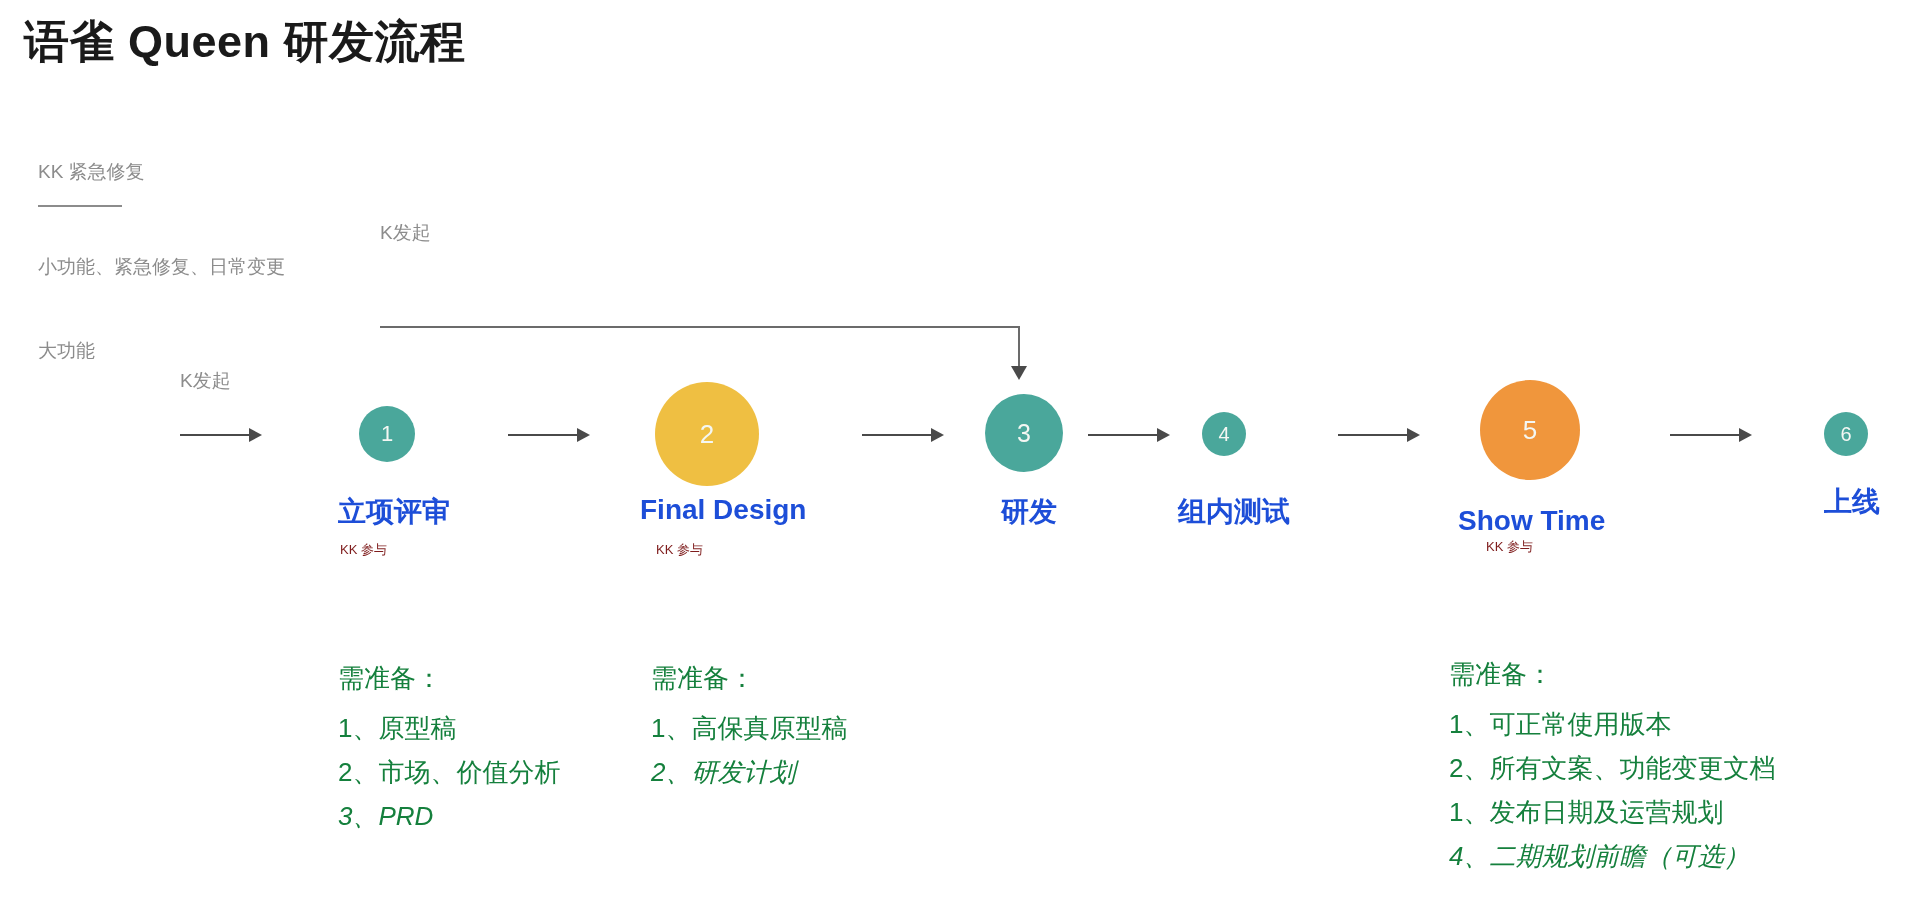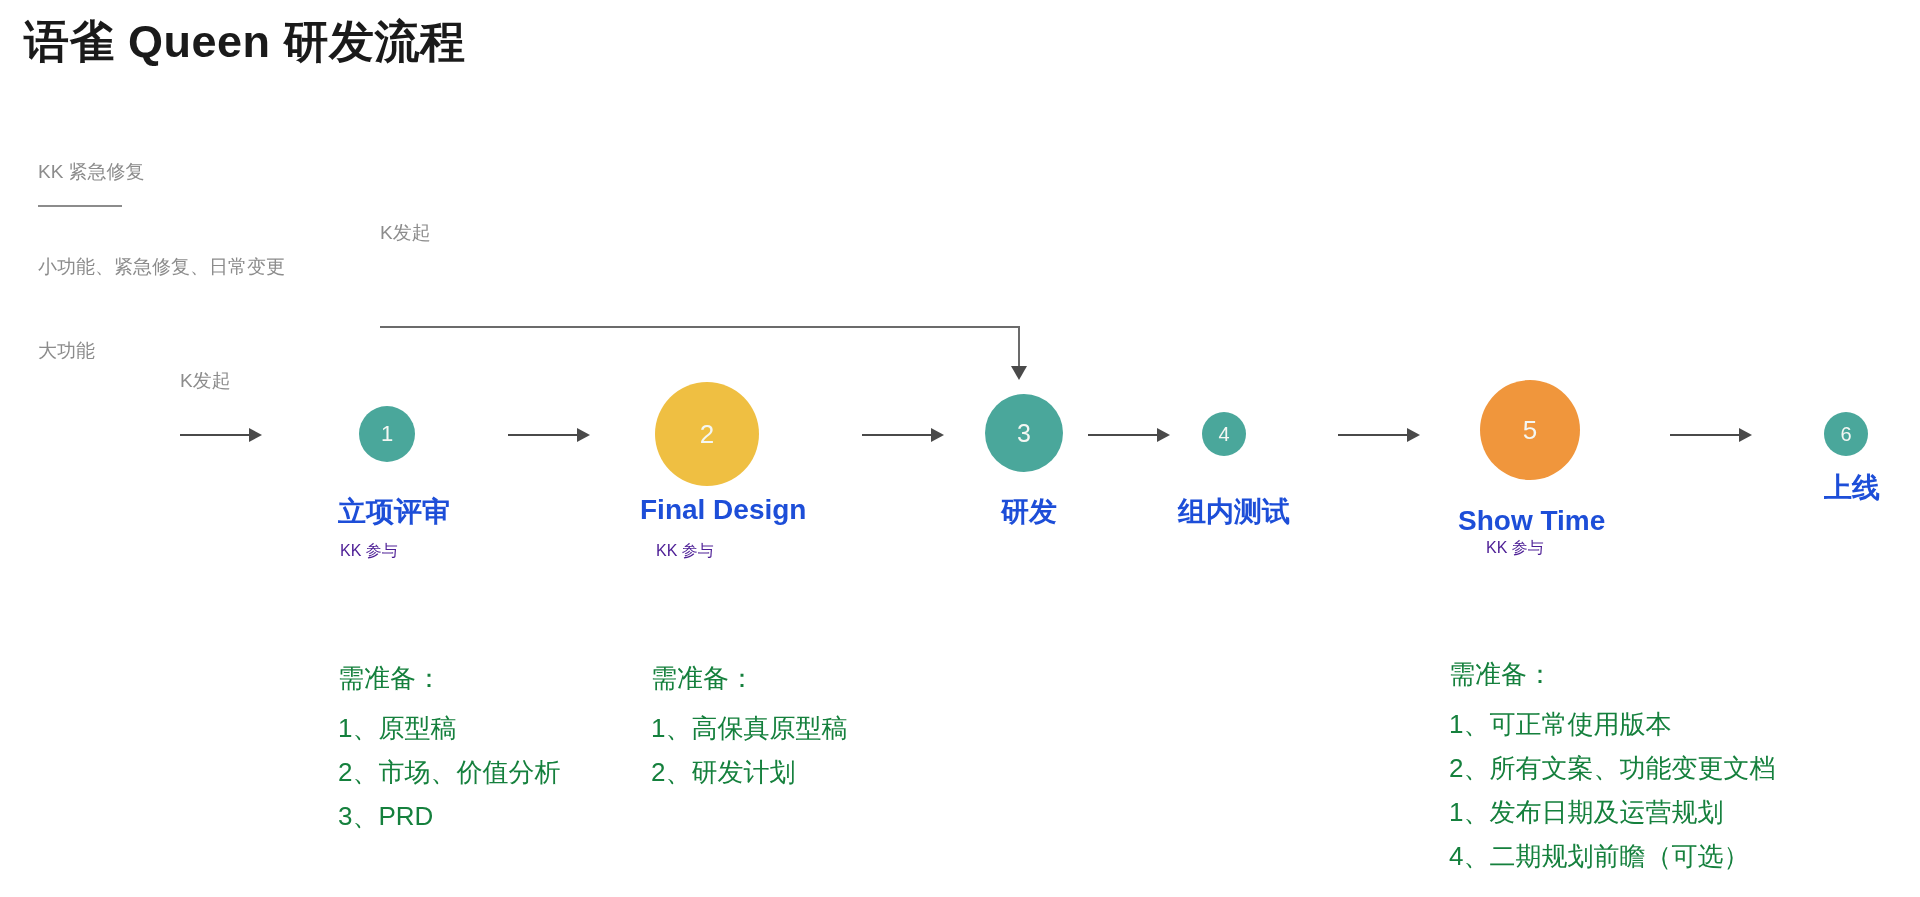--- a/index.html
+++ b/index.html
@@ -110,42 +110,43 @@
   .stage-title {
     position: absolute;
     font-size: 28px;
     font-weight: bold;
     color: #1d4ed8;
     white-space: nowrap;
     line-height: 1;
   }
   .stage-sub {
     position: absolute;
-    font-size: 16px;
-    color: #4c1d95;
+    font-size: 13px;
+    color: #7f1d1d;
     white-space: nowrap;
     line-height: 1;
   }
 
   
   .prep-block {
     position: absolute;
     font-size: 26px;
     color: #15803d;
     line-height: 1;
     white-space: nowrap;
   }
   .prep-head {
     margin-bottom: 24px;
   }
   .prep-item {
     margin-bottom: 18px;
   }
   .prep-item:last-child {
     margin-bottom: 0;
+    font-style: italic;
   }
 </style>
 </head>
 <body>
 
 <div class="page-title">语雀 Queen 研发流程</div>
 
 <div class="grey-label" style="left:38px; top:162px;">KK 紧急修复</div>
 
 <div class="divider-rule"></div>
@@ -199,21 +200,21 @@
 <div class="stage-title" style="left:640px; top:496px;">Final Design</div>
 <div class="stage-sub" style="left:656px; top:543px;">KK 参与</div>
 
 <div class="stage-title" style="left:1001px; top:500px;font-family:Liberation Mono, monospace;">研发</div>
 
 <div class="stage-title" style="left:1178px; top:498px;text-align:right;">组内测试</div>
 
 <div class="stage-title" style="left:1458px; top:507px;">Show Time</div>
 <div class="stage-sub" style="left:1486px; top:540px;">KK 参与</div>
 
-<div class="stage-title" style="left:1824px; top:474px;text-align:center;">上线</div>
+<div class="stage-title" style="left:1824px; top:488px;text-align:center;">上线</div>
 
 <div class="prep-block" style="left:338px; top:665px;">
   <div class="prep-head">需准备：</div>
   <div class="prep-item">1、原型稿</div>
   <div class="prep-item">2、市场、价值分析</div>
   <div class="prep-item">3、PRD</div>
 </div>
 
 <div class="prep-block" style="left:651px; top:665px;">
   <div class="prep-head">需准备：</div>

